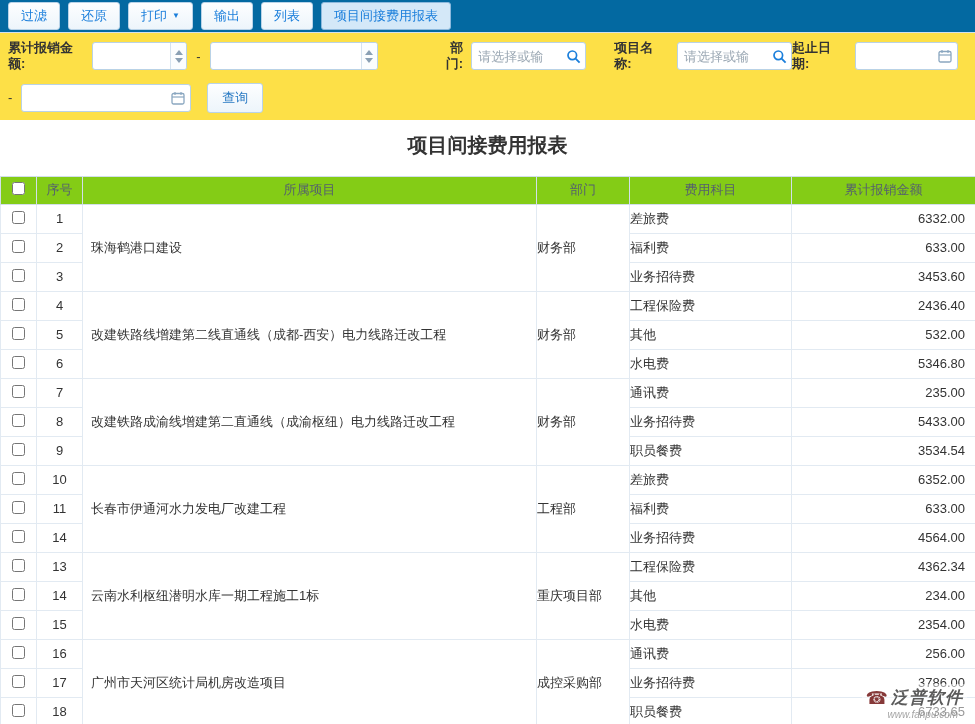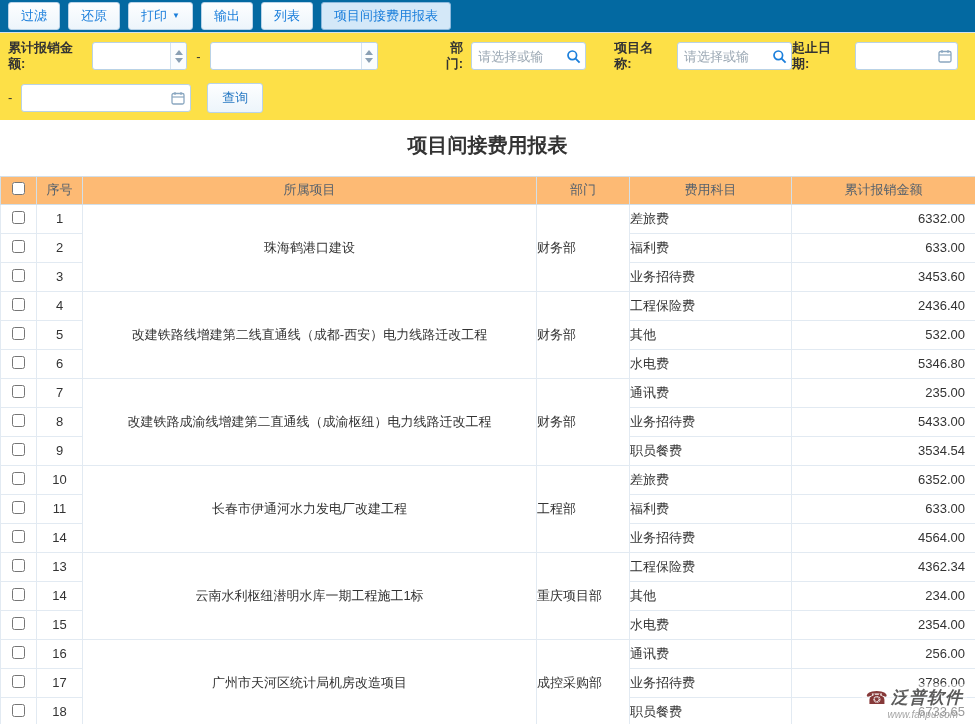--- a/index.html
+++ b/index.html
@@ -64,30 +64,30 @@
   .f-label.inline { margin-right: 8px; }
   .push-right { margin-left: auto; }
   
   .page-title {
     text-align: center; font-size: 20px; font-weight: bold; color: #333;
     margin: 12px 0 17px;
   }
   
   table.report { width: 975px; border-collapse: collapse; table-layout: fixed; font-size: 13px; }
   table.report th {
-    background: #fdba74; color: #55616d; font-weight: normal;
+    background: #84cc16; color: #55616d; font-weight: normal;
     height: 28px; border: 1px solid #d2dfe9; text-align: center;
   }
   table.report td {
     height: 29px; border: 1px solid #e2eaf2; vertical-align: middle;
     color: #333; background: #fff;
   }
   td.c-check, th.c-check { text-align: center; }
   td.c-no { text-align: center; color: #333; }
-  td.c-project { text-align: center; padding: 0 8px; color: #1f66b3; cursor: pointer; }
+  td.c-project { text-align: left; padding: 0 8px; color: #1f66b3; cursor: pointer; }
   td.c-dept { text-align: left; color: #2c3a49; }
   td.c-subject { color: #1f66b3; cursor: pointer; }
   td.c-amount { text-align: right; padding-right: 10px; color: #1f66b3; }
   input[type="checkbox"] { width: 13px; height: 13px; cursor: pointer; }
   
   .watermark {
     position: absolute; right: 8px; bottom: 2px; opacity: 0.9;
     display: flex; flex-direction: column; align-items: flex-start;
     pointer-events: none; background: rgba(255,255,255,0.55); padding: 2px 4px;
   }

